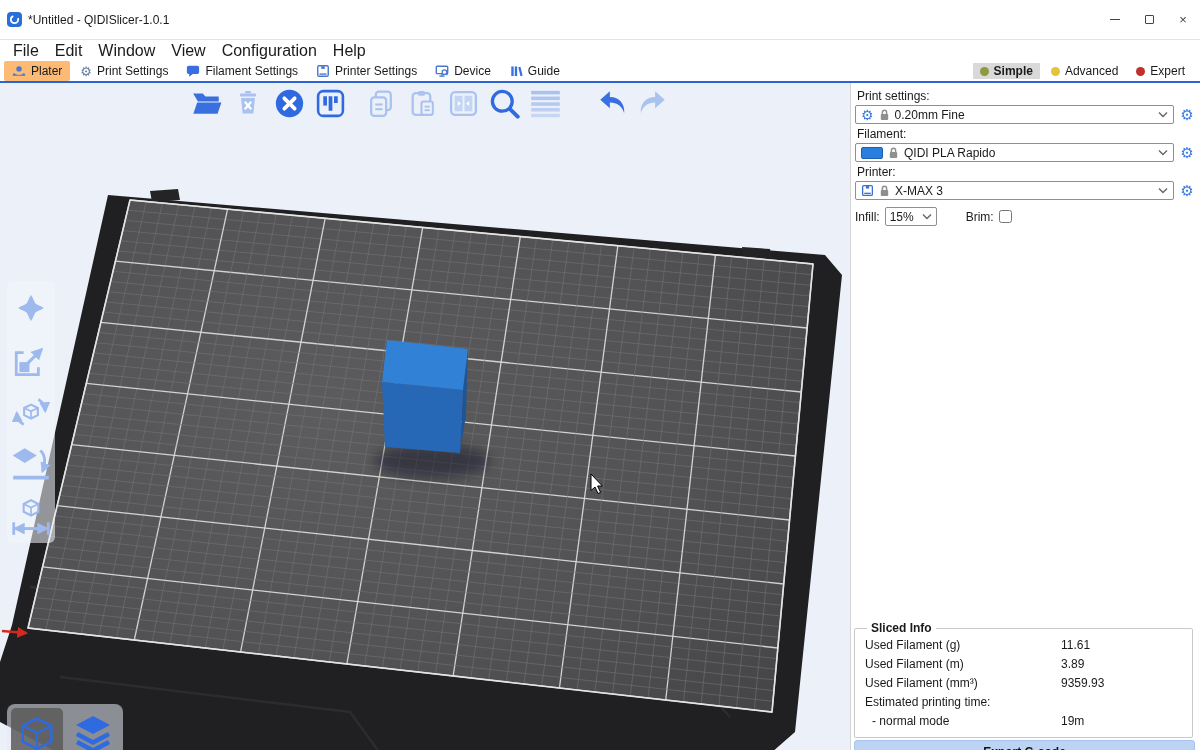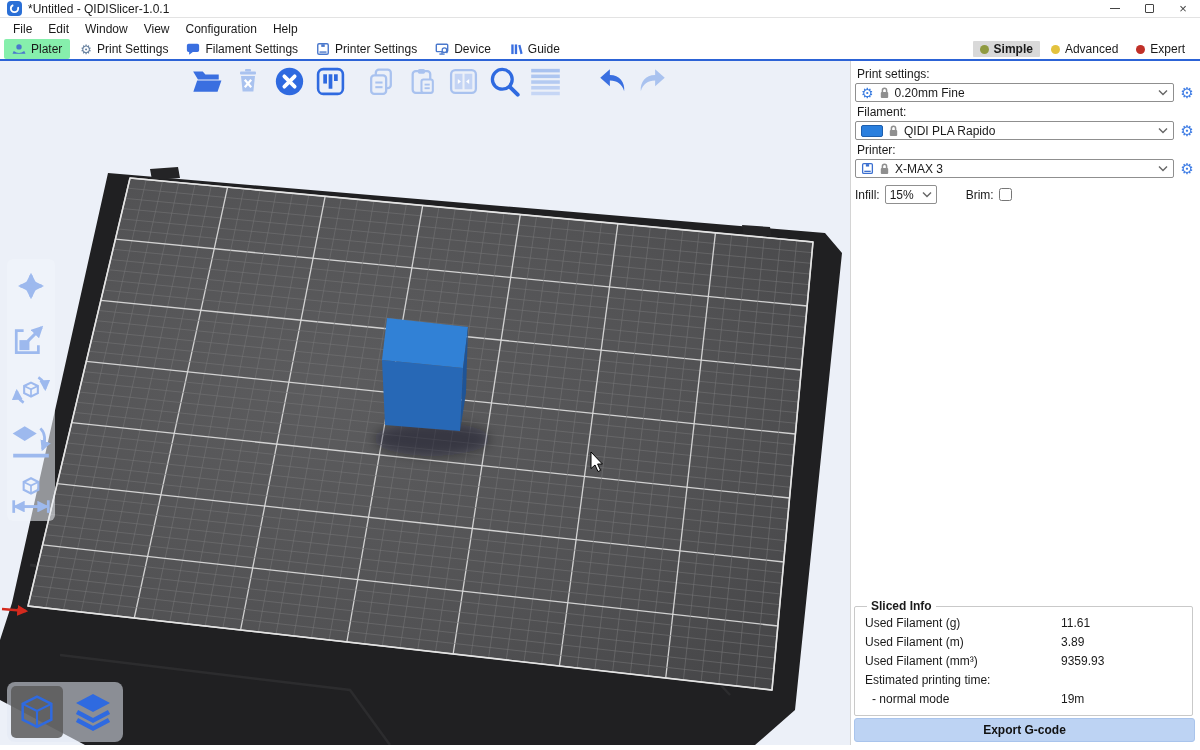--- a/index.html
+++ b/index.html
@@ -1,40 +1,40 @@
 <!DOCTYPE html>
 <html><head>
 <meta charset="utf-8">
 <style>
   * { margin:0; padding:0; box-sizing:border-box; }
   html,body { width:1200px; height:750px; overflow:hidden;
     font-family:"Liberation Sans", sans-serif; background:#fff; }
   #app { width:1200px; height:750px; display:flex; flex-direction:column; position:relative; }
 
   
-  .titlebar { height:18px; display:flex; align-items:center; border-bottom:1px solid #e3e3e3; background:#fff; }
+  .titlebar { height:40px; display:flex; align-items:center; border-bottom:1px solid #e3e3e3; background:#fff; }
   .app-icon { width:15px; height:15px; margin:0 6px 0 7px; border-radius:4px; background:#2a6fd6;
     display:flex; align-items:center; justify-content:center; }
   .title-text { font-size:12px; color:#1a1a1a; }
   .win-controls { margin-left:auto; display:flex; height:100%; }
   .win-btn { width:34px; height:100%; display:flex; align-items:center; justify-content:center; color:#444; }
   .glyph-min { width:10px; border-top:1px solid #444; }
   .glyph-max { width:9px; height:9px; border:1px solid #444; border-radius:1px; }
   .glyph-close { font-size:13px; line-height:1; }
 
   
   .menubar { height:21px; display:flex; align-items:center; padding-left:6px; gap:2px; background:#fff; }
-  .menu-item { font-size:12px; color:#1a1a1a; padding:8px 7px; }
+  .menu-item { font-size:16px; color:#1a1a1a; padding:8px 7px; }
 
   
   .tabbar { height:22px; display:flex; align-items:center; background:#fff;
     border-bottom:2px solid #2c63d6; padding:0 4px; }
   .tab { display:flex; align-items:center; gap:5px; font-size:12px; color:#1a1a1a;
     padding:2px 8px; margin-right:2px; border-radius:2px; height:20px; }
-  .tab.active { background:#86efac; }
+  .tab.active { background:#fdba74; }
   .tab svg { flex:0 0 auto; }
   .modes { margin-left:auto; display:flex; align-items:center; gap:4px; padding-right:4px; }
   .mode { display:flex; align-items:center; gap:5px; font-size:12px; color:#1a1a1a; padding:1px 7px; border-radius:1px; }
   .mode.active { background:#d9d9d9; font-weight:bold; }
   .dot { width:9px; height:9px; border-radius:50%; }
 
   
   .main { flex:1; display:flex; min-height:0; }
   .viewport { position:relative; width:850px; height:684px; background:#ecf0f8; overflow:hidden; }
   .side-panel { position:relative; width:350px; height:684px; background:#fff;

